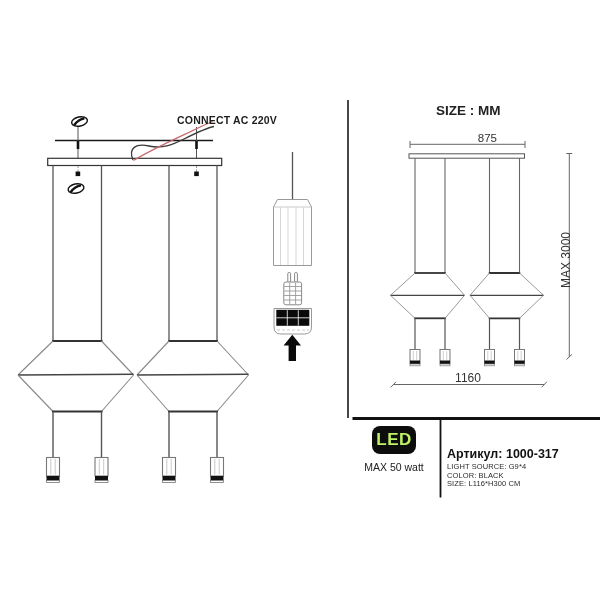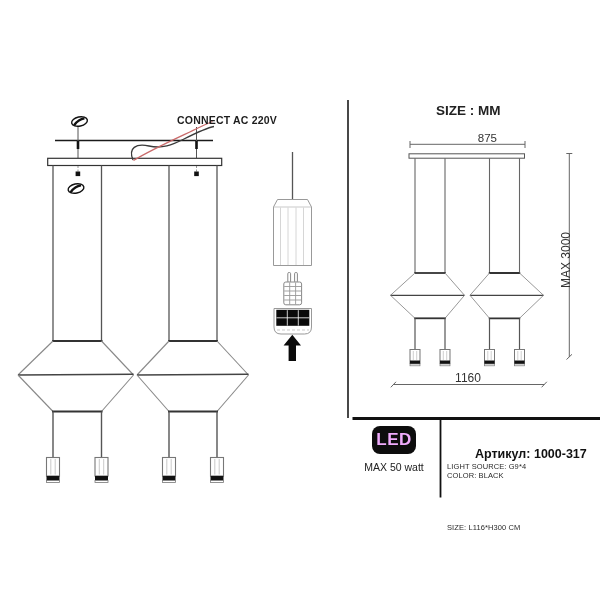--- a/index.html
+++ b/index.html
@@ -7,27 +7,27 @@
           font-family:"Liberation Sans","DejaVu Sans",sans-serif;color:#1a1a1a;}
   .art{position:absolute;left:0;top:0;}
   .lbl{position:absolute;white-space:nowrap;}
   .connect-lbl{left:177px;top:114px;font-size:10.5px;font-weight:600;letter-spacing:.2px;color:#1c1c1c;}
   .size-title{left:436px;top:103px;width:92px;text-align:left;font-size:13.5px;font-weight:600;color:#222;}
   .dim-875{left:437px;top:132px;width:60px;text-align:right;font-size:11.5px;color:#333;}
   .dim-1160{left:438px;top:371px;width:60px;text-align:center;font-size:12px;color:#333;}
   .dim-h{left:530px;top:253px;width:72px;height:14px;text-align:center;font-size:12px;color:#333;
          transform:rotate(-90deg);transform-origin:center;}
   .led-badge{left:372px;top:426px;width:44px;height:28px;background:#0d0d0d;border-radius:8px;
-             color:#f0abfc;font-size:17px;font-weight:bold;letter-spacing:.5px;
+             color:#bef264;font-size:17px;font-weight:bold;letter-spacing:.5px;
              display:flex;align-items:center;justify-content:center;}
   .max-watt{left:356px;top:461px;width:76px;text-align:center;font-size:10.5px;color:#222;}
   .prod-name{left:447px;top:433px;font-size:11.5px;font-weight:bold;color:#111;}
-  .article{left:447px;top:447px;font-size:12.5px;font-weight:bold;color:#111;margin-left:28px;}
+  .article{left:447px;top:447px;font-size:12.5px;font-weight:bold;color:#111;}
   .spec{left:447px;font-size:7.5px;color:#2a2a2a;letter-spacing:.1px;}
-  .spec1{top:462px;} .spec2{top:470.5px;} .spec3{top:479px;margin-top:44px;}
+  .spec1{top:462px;} .spec2{top:470.5px;} .spec3{top:479px;}
 </style>
 </head>
 <body>
 
 <div class="canvas">
 
   <svg class="art" width="600" height="600" viewBox="0 0 600 600">
 
     <g>
 

